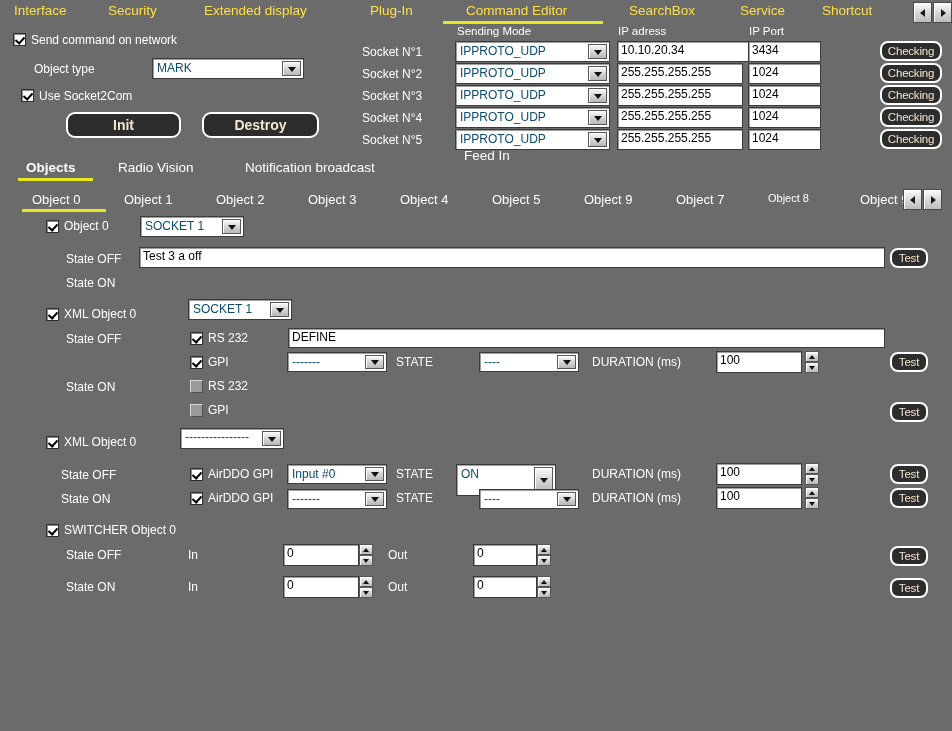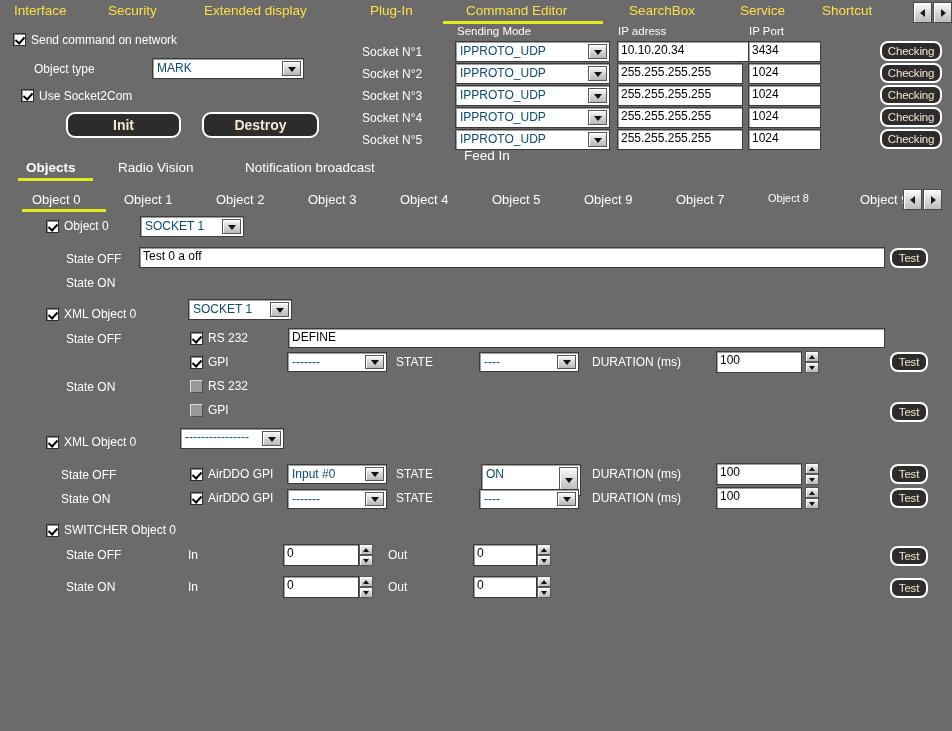--- a/index.html
+++ b/index.html
@@ -216,21 +216,21 @@
 </div>
 
 <div class="cb on" style="left:46px;top:220px;"></div>
 <div class="cblabel" style="left:64px;top:219px;">Object 0</div>
 <div class="combo" style="left:140px;top:216px;width:104px;height:21px;">
   <span class="ctext">SOCKET 1</span>
   <span class="cbtn"></span>
 </div>
 
 <div class="lbl" style="left:66px;top:252px;">State OFF</div>
-<div class="tb" style="left:139px;top:247px;width:746px;height:21px;">Test 0 a off</div>
+<div class="tb" style="left:139px;top:247px;width:746px;height:21px;">Test 3 a off</div>
 <div class="smbtn" style="left:890px;top:248px;width:38px;height:20px;">Test</div>
 
 <div class="lbl" style="left:66px;top:276px;">State ON</div>
 
 <div class="cb on" style="left:46px;top:308px;"></div>
 <div class="cblabel" style="left:64px;top:307px;">XML Object 0</div>
 <div class="combo" style="left:188px;top:299px;width:104px;height:21px;">
   <span class="ctext">SOCKET 1</span>
   <span class="cbtn"></span>
 </div>
@@ -275,21 +275,21 @@
 </div>
 
 <div class="lbl" style="left:61px;top:468px;">State OFF</div>
 <div class="cb on" style="left:190px;top:468px;"></div>
 <div class="cblabel" style="left:208px;top:467px;">AirDDO GPI</div>
 <div class="combo" style="left:287px;top:464px;width:100px;height:20px;">
   <span class="ctext">Input #0</span>
   <span class="cbtn"></span>
 </div>
 <div class="lbl" style="left:396px;top:467px;">STATE</div>
-<div class="combo" style="left:481px;top:464px;width:100px;height:32px;">
+<div class="combo" style="left:456px;top:464px;width:100px;height:32px;">
   <span class="ctext">ON</span>
   <span class="cbtn"></span>
 </div>
 <div class="lbl" style="left:592px;top:467px;">DURATION (ms)</div>
 <div class="tb" style="left:716px;top:463px;width:86px;height:22px;">100</div>
 <div class="spin" style="left:805px;top:463px;height:22px;">
   <span class="sb up"></span>
   <span class="sb dn"></span>
 </div>
 <div class="smbtn" style="left:890px;top:464px;width:38px;height:20px;">Test</div>

